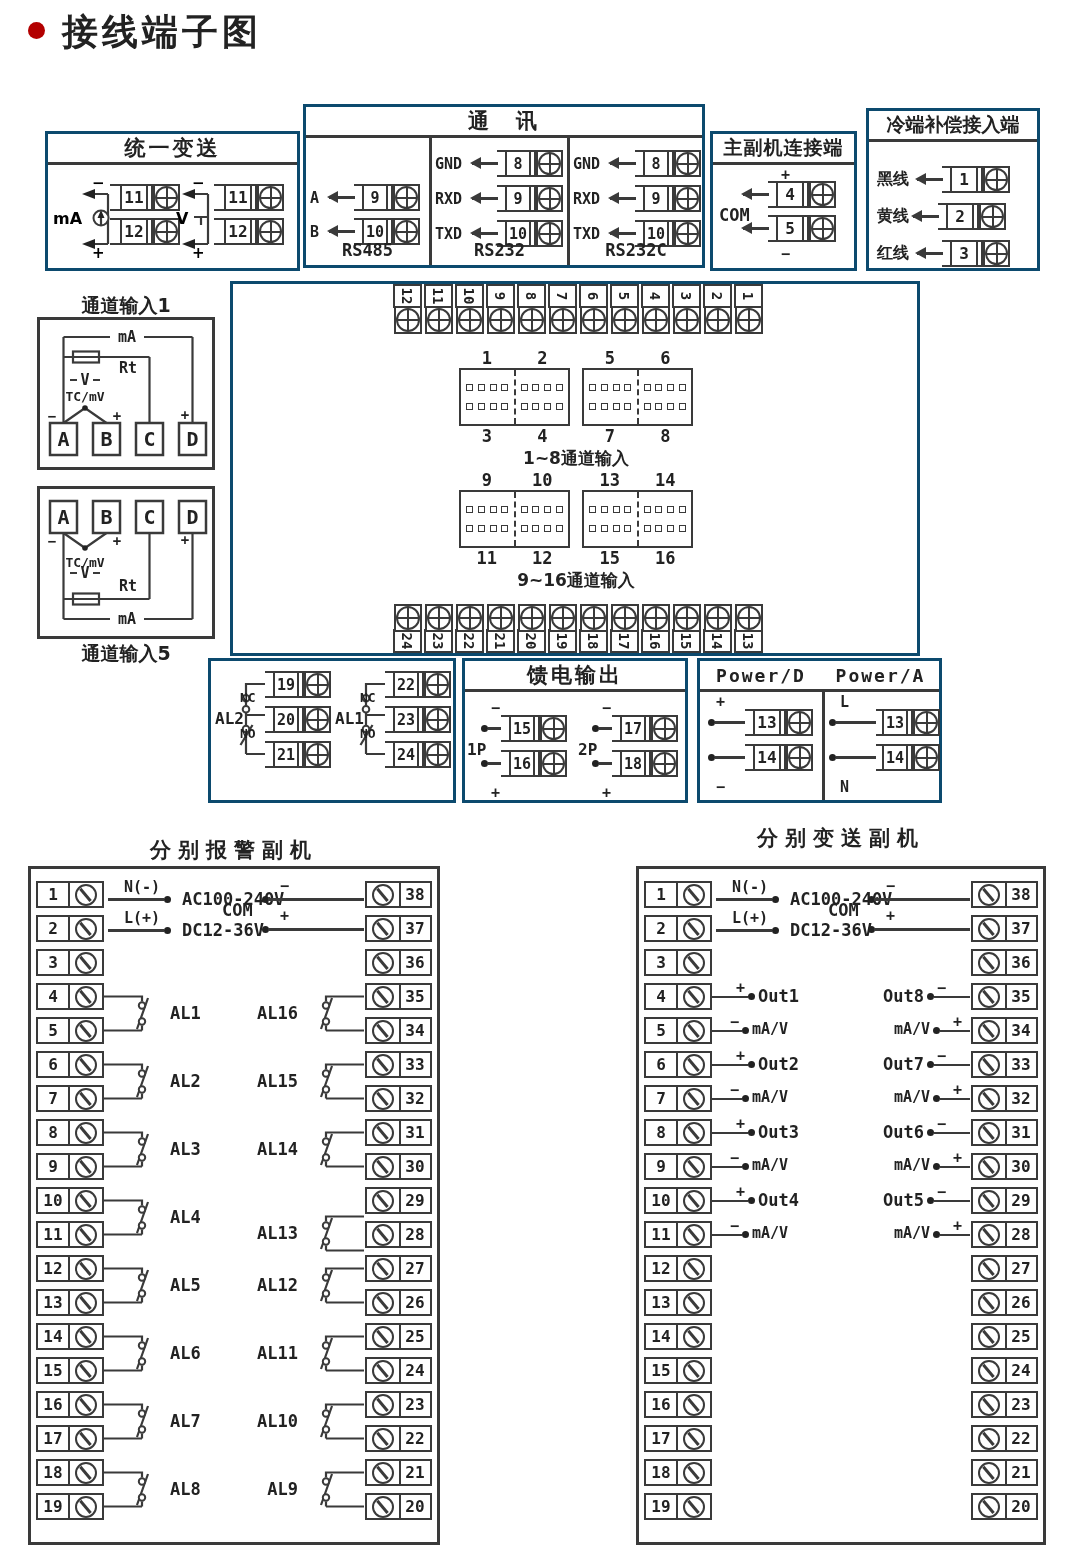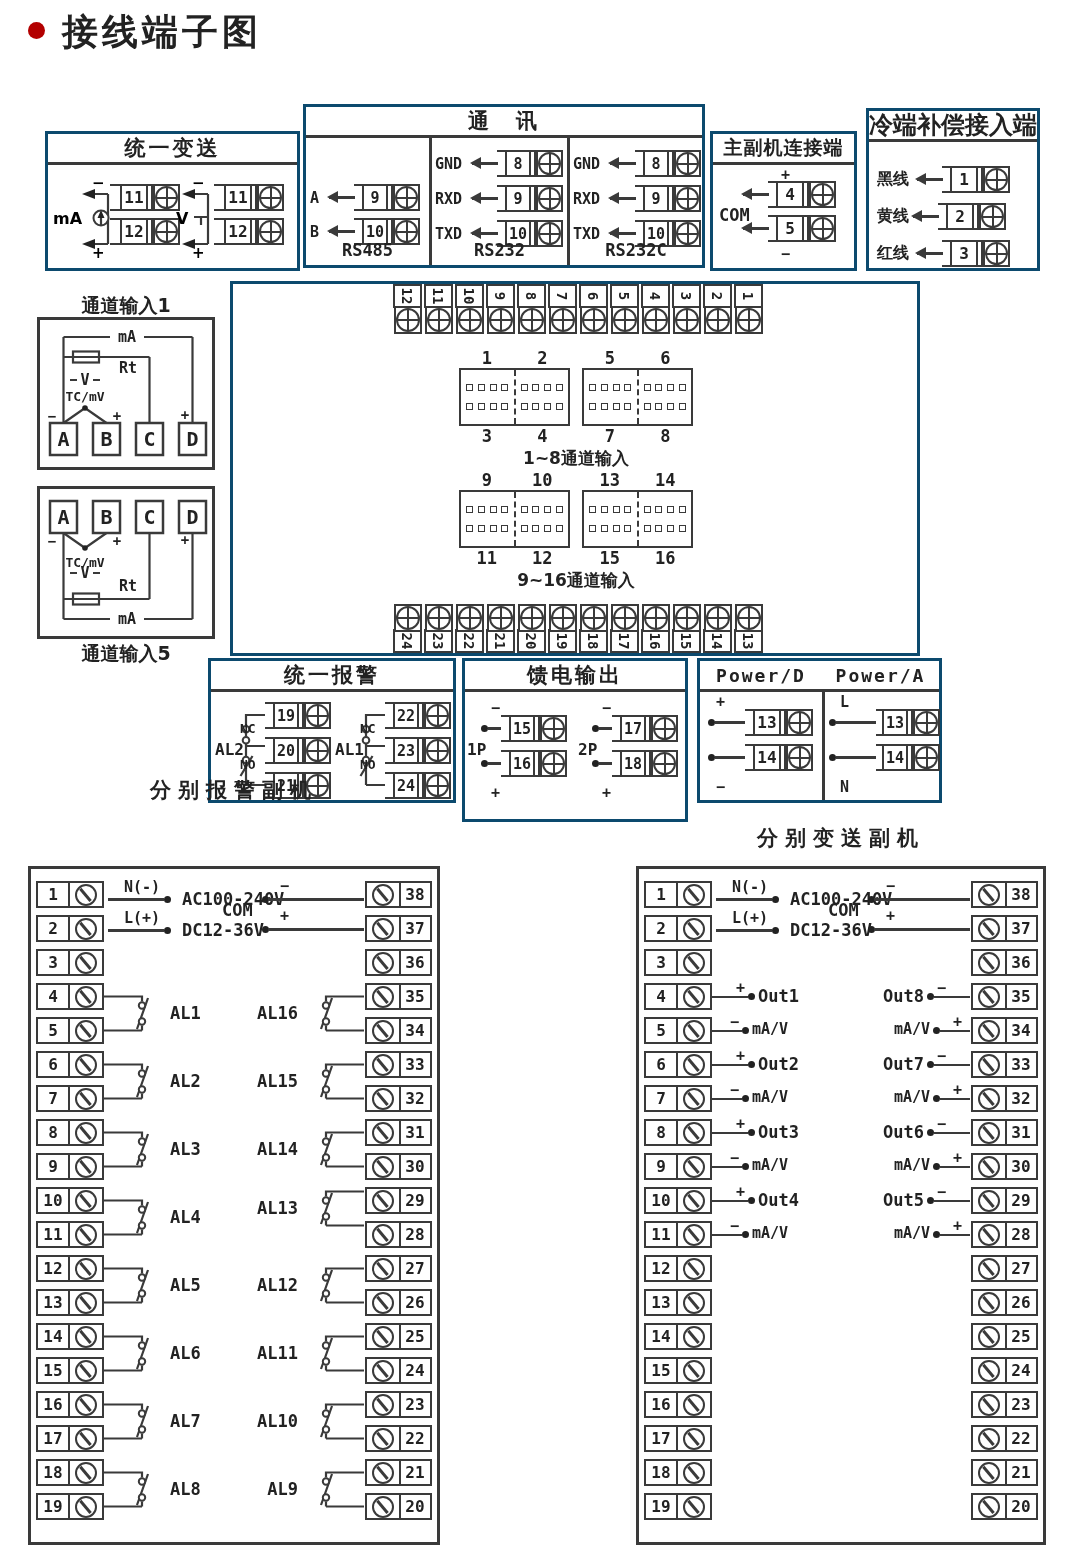--- a/index.html
+++ b/index.html
@@ -373,21 +373,21 @@
           <span class="sx">
               <i></i>
             </span>
           </span>
       </div>
       <span class="sgn" style="left:68px;top:80px">−</span>
     </div>
   </div>
 
   <div class="box" style="left:866px;top:108px;width:174px;height:163px">
-    <div class="bhead" style="font-size:24px;letter-spacing:0">冷端补偿接入端</div>
+    <div class="bhead" style="font-size:19px;letter-spacing:0">冷端补偿接入端</div>
     <div class="bcontent">
 
         <div class="crow" style="left: 8px; top: 24px;">
           <span style="width:36px;font-weight:bold;font-size:16px;margin-right:4px">黑线</span>
           <span class="arr"></span>
           <span class="term">
             <span class="lead p8">
               <b class="tn">1</b>
               <i class="tg"></i>
             </span>
@@ -831,21 +831,20 @@
       <text x="145" y="56" font-size="14" font-weight="bold" text-anchor="middle">+</text>
       <text x="45" y="78" font-size="13" font-weight="bold" text-anchor="middle">TC/mV</text>
       <text x="45" y="89" font-size="15" font-weight="bold" text-anchor="middle">V</text>
       <text x="88" y="102" font-size="15" font-weight="bold" text-anchor="middle">Rt</text>
       <text x="87" y="135" font-size="15" font-weight="bold" text-anchor="middle">mA</text>
     </svg>
   </div>
   <div class="chcap" style="top:641px">通道输入5</div>
 
   <div class="box" style="left:208px;top:658px;width:248px;height:145px">
-    <div class="bhead">统一报警</div>
     <div class="bcontent">
 
         <div class="uag">
           <svg class="uasvg" viewBox="0 0 32 104">
             <path class="ln" d="M32 17 H10 V27.5 M10 34.8 V38.8 M10 45.5 V48 M10 48 H32 M10 48 V58.5 M10 65.5 V87 M10 87 H32 M4.5 78 L16.5 58"></path>
             <circle class="cir" cx="10" cy="31.3" r="3.3"></circle>
             <circle class="cir" cx="10" cy="42.2" r="3.3"></circle>
             <circle class="cir" cx="10" cy="62" r="3.3"></circle>
           </svg>
           <span class="ual">AL2</span>
@@ -914,21 +913,21 @@
                 <i class="tg"></i>
               </span>
             <span class="sx">
                 <i></i>
               </span>
             </span></div>
         </div>
       </div>
   </div>
 
-  <div class="box" style="left:462px;top:658px;width:226px;height:164px">
+  <div class="box" style="left:462px;top:658px;width:226px;height:145px">
     <div class="bhead">馈电输出</div>
     <div class="bcontent">
 
         <div class="fg">
           <span class="fgl">1P</span>
           <span class="sgn" style="left:24px;top:1px">−</span>
           <div class="fr r1">
             <span class="dotf"></span>
             <span class="wiref" style="width:13px"></span>
             <span class="term">
@@ -1051,21 +1050,21 @@
             </span>
           <span class="sx">
               <i></i>
             </span>
           </span>
       </div>
       <span class="sgn" style="left:140px;top:86px">N</span>
     </div>
   </div>
 
-  <div class="ptitle" style="left:28px;top:776px;width:412px">分别报警副机</div>
+  <div class="ptitle" style="left:28px;top:836px;width:412px">分别报警副机</div>
   <div class="panel" style="left:28px;top:866px;width:412px;height:679px">
     <div class="pcol l">
 
         <div class="prow">
           <b class="pn">1</b>
           <span class="ss">
             <i></i>
           </span>
         </div>
 
@@ -1445,21 +1444,21 @@
 
         <div class="agr" style="top: 250px;">
           <svg width="60" height="61" viewBox="0 0 60 61">
             <path class="ln" d="M60 13.5 H22 V18.5 M22 42.5 V47.5 M22 47.5 H60 M17 46 L28 15"></path>
             <circle class="cir" cx="22" cy="22.5" r="3.2"></circle>
             <circle class="cir" cx="22" cy="38.5" r="3.2"></circle>
           </svg>
           <span class="glbl">AL14</span>
         </div>
 
-        <div class="agr" style="top: 309px;">
+        <div class="agr" style="top: 334px;">
           <svg width="60" height="61" viewBox="0 0 60 61">
             <path class="ln" d="M60 13.5 H22 V18.5 M22 42.5 V47.5 M22 47.5 H60 M17 46 L28 15"></path>
             <circle class="cir" cx="22" cy="22.5" r="3.2"></circle>
             <circle class="cir" cx="22" cy="38.5" r="3.2"></circle>
           </svg>
           <span class="glbl">AL13</span>
         </div>
 
         <div class="agr" style="top: 386px;">
           <svg width="60" height="61" viewBox="0 0 60 61">

